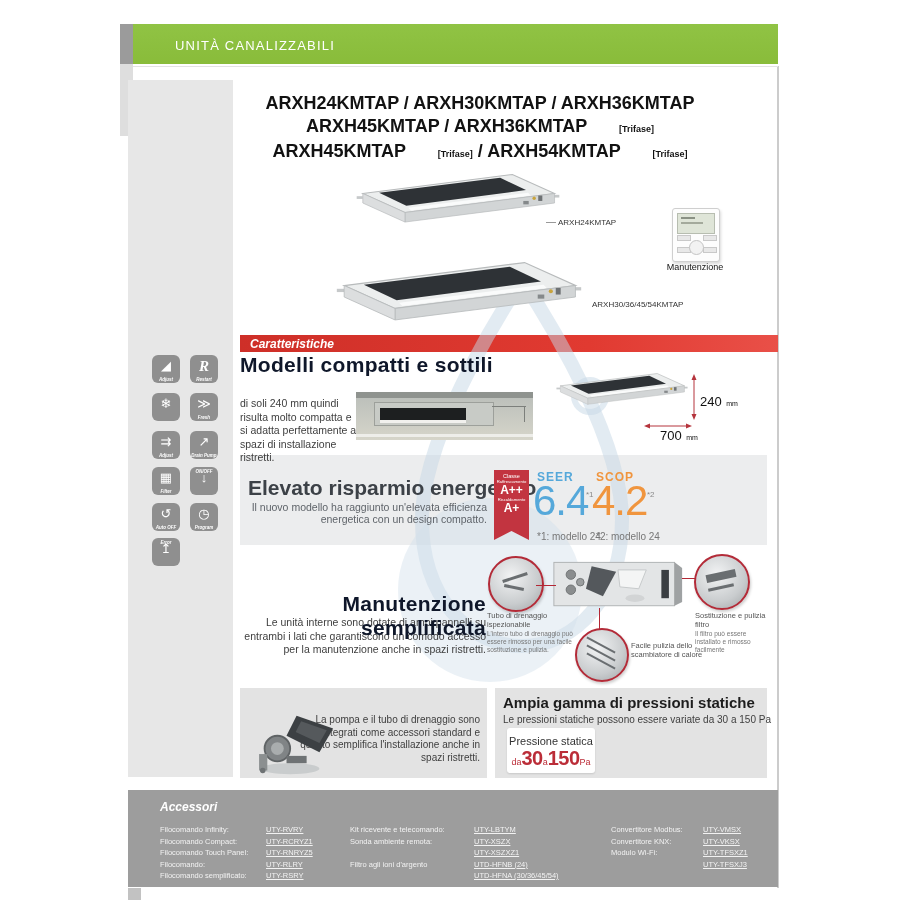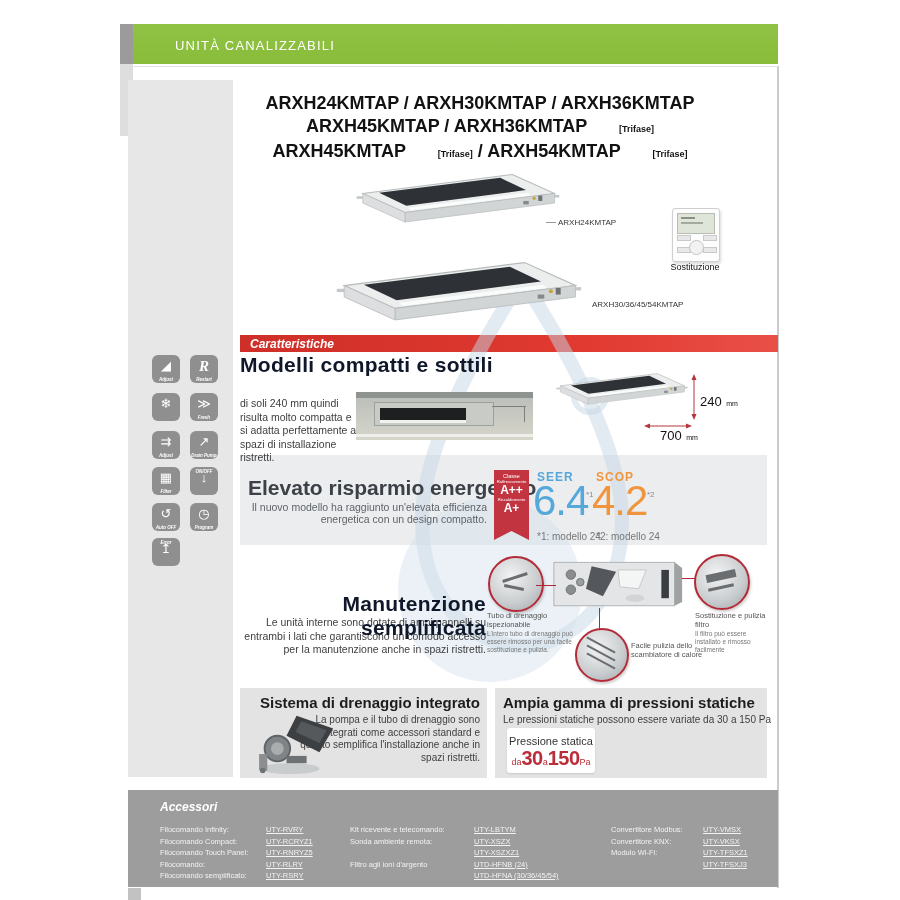--- a/index.html
+++ b/index.html
@@ -162,21 +162,21 @@
     <div class="scr">
         <i></i>
         <b></b>
       </div>
     <div class="btn" style="left:4px;top:26px"></div>
     <div class="btn" style="left:30px;top:26px"></div>
     <div class="btn" style="left:4px;top:38px"></div>
     <div class="btn" style="left:30px;top:38px"></div>
     <div class="knob"></div>
   </div>
-  <div class="z2 remote-label">Sostituzione</div>
+  <div class="z2 remote-label">Manutenzione</div>
 
   <div class="z2 ficon" style="left:152px;top:355px">
     <span class="glyph">◢</span>
     <span class="ilabel">Adjust</span>
     </div>
   <div class="z2 ficon" style="left:190px;top:355px">
     <span class="glyph serifR">R</span>
     <span class="ilabel">Restart</span>
     </div>
   <div class="z2 ficon" style="left:152px;top:393px">
@@ -306,21 +306,20 @@
   <div class="z2 redline" style="left:599px;top:608px;width:1px;height:22px"></div>
   <div class="z2 redline" style="left:682px;top:578px;width:14px;height:1px"></div>
 
   <div class="z2 callout-title" style="left:487px;top:611px;width:92px">Tubo di drenaggio ispezionabile</div>
   <div class="z2 callout-text" style="left:487px;top:630px;width:92px">L'intero tubo di drenaggio può essere rimosso per una facile sostituzione e pulizia.</div>
   <div class="z2 callout-title" style="left:631px;top:641px;width:82px">Facile pulizia dello scambiatore di calore</div>
   <div class="z2 callout-title" style="left:695px;top:611px;width:80px">Sostituzione e pulizia filtro</div>
   <div class="z2 callout-text" style="left:695px;top:630px;width:72px">Il filtro può essere installato e rimosso facilmente</div>
 
   <div class="abs gbox" style="left:240px;top:688px;width:247px;height:90px"></div>
-  <div class="z2 box-title" style="left:248px;top:694px;width:232px;text-align:right">Sistema di drenaggio integrato</div>
   <div class="z2 box-text" style="left:294px;top:714px;width:186px;text-align:right">La pompa e il tubo di drenaggio sono integrati come accessori standard e questo semplifica l'installazione anche in spazi ristretti.</div>
   <svg class="z2" style="left:246px;top:712px" width="92" height="64" viewBox="0 0 100 70">
     <ellipse cx="48" cy="62" rx="32" ry="6" fill="#c9cccd"></ellipse>
     <polygon points="55,4 95,18 80,44 44,26" fill="#3c4043"></polygon>
     <polygon points="60,10 88,20 80,34 54,22" fill="#55595c"></polygon>
     <circle cx="34" cy="40" r="14" fill="#808486" stroke="#5f6365" stroke-width="2"></circle>
     <circle cx="34" cy="40" r="7" fill="#a9adae"></circle>
     <rect x="14" y="46" width="9" height="18" fill="#8b8f90"></rect>
     <circle cx="18" cy="64" r="3" fill="#6e7274"></circle>
     <rect x="44" y="48" width="22" height="8" fill="#6e7274"></rect>

